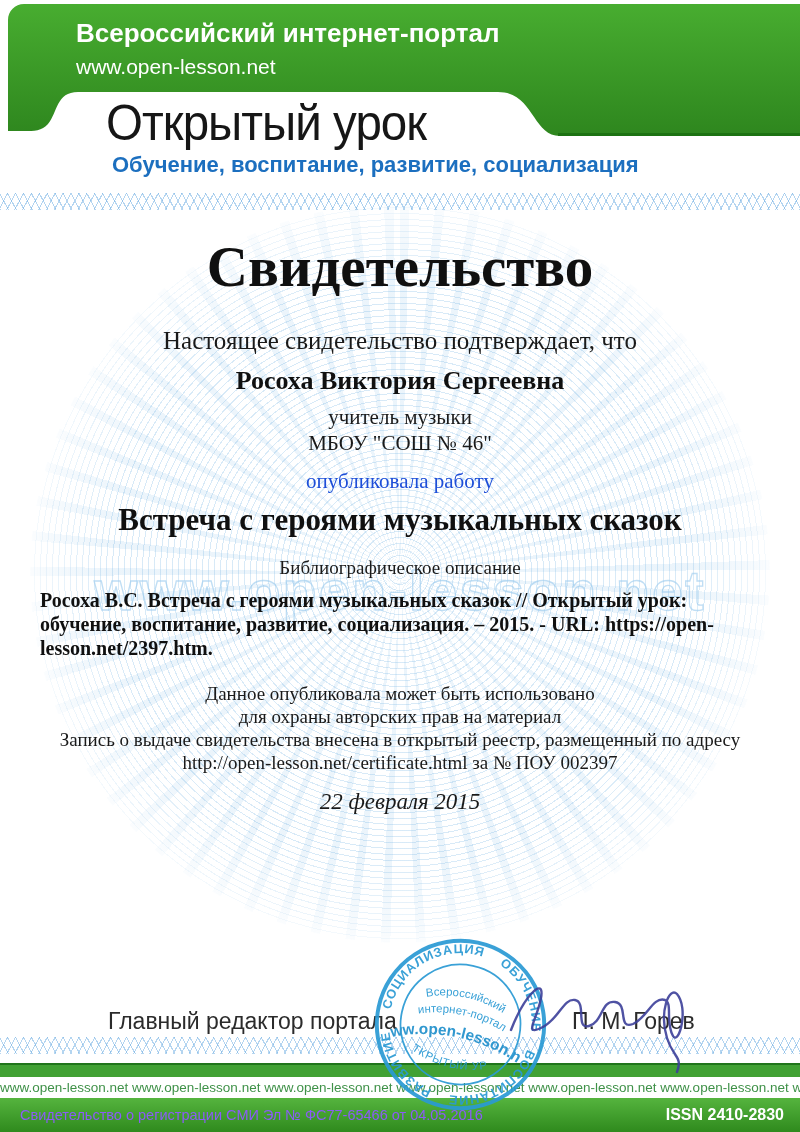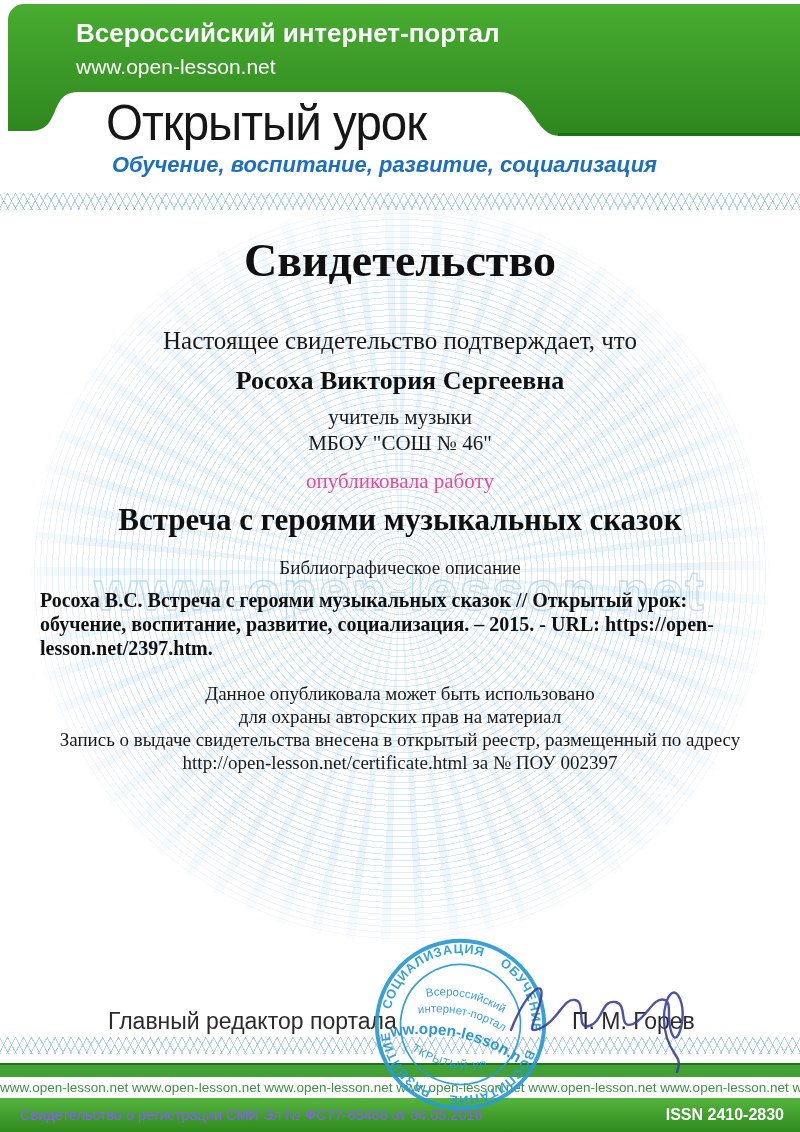--- a/index.html
+++ b/index.html
@@ -8,46 +8,46 @@
   .abs{position:absolute;}
   .ctr{left:0;width:100%;text-align:center;}
   .sans{font-family:"Liberation Sans","DejaVu Sans",sans-serif;}
 
   
   .hdr-svg{left:0;top:0;z-index:1;}
   .portal-title{left:76px;top:18px;color:#fff;font-weight:bold;font-size:26px;z-index:2;}
   .portal-url{left:76px;top:55px;color:#fff;font-size:21px;z-index:2;}
   .site-name{left:106px;top:94px;color:#161616;font-size:50px;letter-spacing:-1px;
              transform:scaleX(.95);transform-origin:left top;z-index:2;}
-  .tagline{left:112px;top:152px;color:#1c6fbf;font-size:22px;font-style:italic;font-weight:bold;z-index:2;}
+  .tagline{left:112px;top:152px;color:#1c6fbf;font-size:22px;font-weight:bold;z-index:2;}
 
   
   .band{left:0;width:100%;height:17px;z-index:1;
     background:
       repeating-linear-gradient(62deg, rgba(118,178,228,.55) 0 1px, transparent 1px 7px),
       repeating-linear-gradient(-62deg, rgba(118,178,228,.55) 0 1px, transparent 1px 7px);}
   .band-top{top:193px;}
   .band-bottom{top:1037px;}
   .rosette{left:30px;top:203px;width:740px;height:740px;border-radius:50%;z-index:1;
     background:
       repeating-radial-gradient(circle, transparent 0 5px, rgba(125,185,230,.30) 5px 6px),
       repeating-conic-gradient(rgba(125,185,230,.15) 0deg 1.5deg, transparent 1.5deg 5.5deg);
     -webkit-mask:radial-gradient(circle,#000 55%, rgba(0,0,0,.45) 68%, transparent 73%);
             mask:radial-gradient(circle,#000 55%, rgba(0,0,0,.45) 68%, transparent 73%);}
   .watermark{top:558px;font-size:56px;font-weight:bold;letter-spacing:2px;white-space:nowrap;
     color:transparent;-webkit-text-stroke:1.3px rgba(158,204,238,.65);z-index:1;
     font-family:"Liberation Sans","DejaVu Sans",sans-serif;}
 
   
-  .cert-title{top:234px;font-size:46px;font-weight:bold;color:#101010;z-index:2;}
+  .cert-title{top:234px;font-size:57px;font-weight:bold;color:#101010;z-index:2;}
   .statement{top:327px;font-size:25px;color:#1a1a1a;z-index:2;}
   .name{top:366px;font-size:26px;font-weight:bold;color:#101010;z-index:2;}
   .role{top:405px;font-size:21px;color:#1a1a1a;z-index:2;}
   .school{top:431px;font-size:21px;color:#1a1a1a;z-index:2;}
-  .action{top:469px;font-size:21px;color:#ec4899;z-index:2;}
+  .action{top:469px;font-size:21px;color:#1d4ed8;z-index:2;}
   .work-title{top:502px;font-size:31px;font-weight:bold;color:#101010;z-index:2;}
   .bib-label{top:557px;font-size:19px;color:#1a1a1a;z-index:2;}
   .bib{top:588px;left:40px;width:720px;font-size:20px;font-weight:bold;
        line-height:24px;color:#101010;z-index:2;}
   .usage{top:682px;font-size:19px;line-height:23px;color:#1a1a1a;z-index:2;}
   .date{top:789px;font-size:23px;font-style:italic;color:#1a1a1a;z-index:2;}
 
   
   .editor-label{left:108px;top:1008px;font-size:23px;color:#2b2b2b;z-index:2;}
   .editor-name{left:572px;top:1008px;font-size:23px;color:#2b2b2b;z-index:2;}
@@ -106,20 +106,21 @@
     <div>lesson.net/2397.htm.</div>
   </div>
 
   <div class="abs ctr usage">
     <div>Данное опубликовала может быть использовано</div>
     <div>для охраны авторских прав на материал</div>
     <div>Запись о выдаче свидетельства внесена в открытый реестр, размещенный по адресу</div>
     <div>http://open-lesson.net/certificate.html за № ПОУ 002397</div>
   </div>
 
+  <div class="abs ctr date">22 февраля 2015</div>
 
   <div class="abs editor-label sans">Главный редактор портала</div>
   <div class="abs editor-name sans">П. М. Горев</div>
 
   <svg class="abs stamp" width="185" height="185" viewBox="0 0 210 210">
     <defs>
       <path id="ringPath" d="M24,105 a81,81 0 1,1 162,0 a81,81 0 1,1 -162,0"></path>
       <path id="arc1" d="M56,84 Q105,64 154,84"></path>
       <path id="arc2" d="M52,104 Q105,84 158,104"></path>
       <path id="arcUrl" d="M34,134 Q105,106 176,134"></path>

